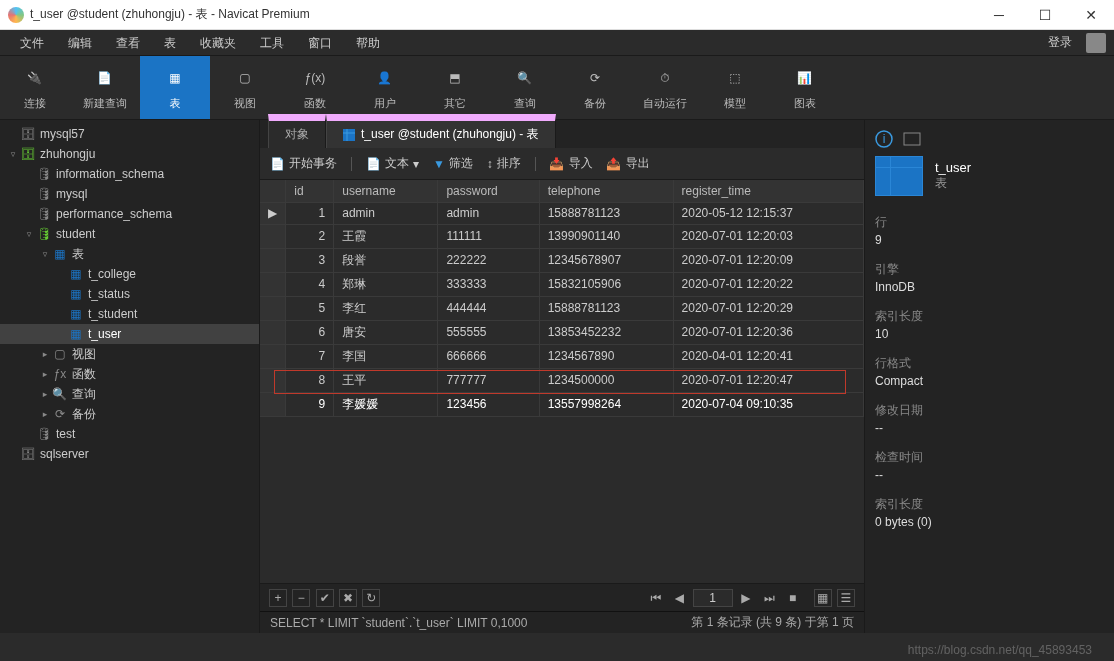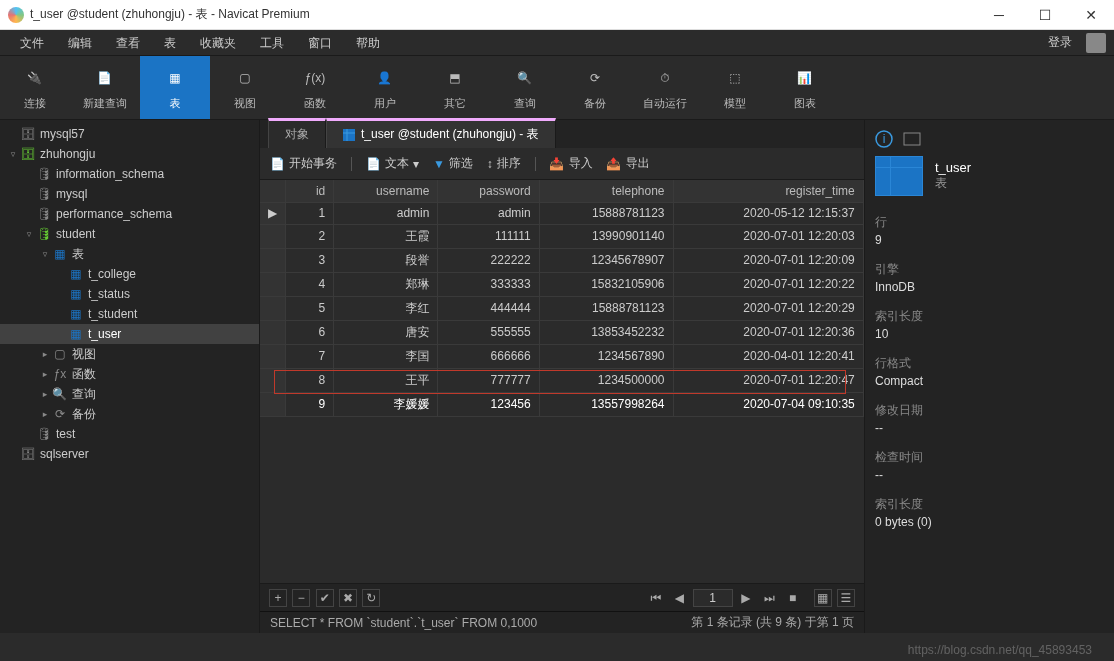--- a/index.html
+++ b/index.html
@@ -19,27 +19,27 @@
 .tool .ico { width:28px; height:28px; display:flex; align-items:center; justify-content:center; }
 .tool .lbl { font-size:11px; }
 .main { display:flex; height:513px; }
 .sidebar { width:260px; background:#232323; border-right:1px solid #1a1a1a; overflow:auto; padding-top:4px; }
 .tree-row { display:flex; align-items:center; height:20px; padding-right:4px; cursor:pointer; color:#ccc; white-space:nowrap; }
 .tree-row.sel { background:#414141; color:#fff; }
 .tree-row .tw { width:14px; text-align:center; color:#888; font-size:9px; }
 .tree-row .ic { width:16px; height:14px; margin-right:4px; display:flex; align-items:center; justify-content:center; }
 .center { flex:1; display:flex; flex-direction:column; background:#2b2b2b; }
 .tabs { height:28px; display:flex; align-items:flex-end; background:#232323; padding-left:8px; }
-.tab { padding:5px 16px; background:#2b2b2b; border-top:3px solid #f0abfc; border-right:1px solid #1a1a1a; border-left:1px solid #444; cursor:pointer; color:#aaa; display:flex; align-items:center; gap:6px; }
+.tab { padding:5px 16px; background:#2b2b2b; border-top:7px solid #f0abfc; border-right:1px solid #1a1a1a; border-left:1px solid #444; cursor:pointer; color:#aaa; display:flex; align-items:center; gap:6px; }
 .tab.active { background:#333; color:#fff; }
 .sub-toolbar { height:32px; display:flex; align-items:center; gap:14px; padding:0 10px; border-bottom:1px solid #1a1a1a; background:#2b2b2b; }
 .sub-btn { display:flex; align-items:center; gap:4px; cursor:pointer; color:#ccc; }
 .grid { flex:1; overflow:auto; background:#2b2b2b; position:relative; }
 table { border-collapse:collapse; width:100%; }
-th,td { text-align:right; padding:3px 8px; border-bottom:1px solid #3a3a3a; border-right:1px solid #3a3a3a; height:22px; color:#ccc; font-weight:normal; }
+th,td { text-align:left; padding:3px 8px; border-bottom:1px solid #3a3a3a; border-right:1px solid #3a3a3a; height:22px; color:#ccc; font-weight:normal; }
 th { background:#333; color:#bbb; }
 td.idcell { text-align:right; width:48px; }
 .rowmark { width:14px; background:#333; border-right:1px solid #3a3a3a; }
 tr.last td { color:#fff; }
 tr.last::after { content:""; position:absolute; left:14px; width:calc(100% - 34px); height:22px; border:1px solid #c0392b; pointer-events:none; margin-top:-22px; }
 .grid-footer { height:28px; border-top:1px solid #1a1a1a; display:flex; align-items:center; padding:0 8px; gap:10px; background:#232323; color:#aaa; }
 .grid-footer .spacer { flex:1; }
 .grid-footer .btns span { display:inline-flex; width:18px; height:18px; align-items:center; justify-content:center; cursor:pointer; margin:0 1px; border:1px solid #444; }
 .grid-footer .pager span { display:inline-flex; width:20px; height:18px; align-items:center; justify-content:center; cursor:pointer; }
 .grid-footer input { width:40px; background:#2b2b2b; border:1px solid #444; color:#ccc; text-align:center; height:18px; }
@@ -356,21 +356,21 @@
         <span>▶</span>
         <span>⏭</span>
         <span>■</span>
       </div>
       <div class="btns">
         <span>▦</span>
         <span>☰</span>
       </div>
     </div>
     <div class="statusbar">
-      <span>SELECT * FROM `student`.`t_user` FROM 0,1000</span>
+      <span>SELECT * LIMIT `student`.`t_user` LIMIT 0,1000</span>
       <div class="spacer"></div>
       <span>第 1 条记录 (共 9 条) 于第 1 页</span>
     </div>
   </div>
 
   <div class="props">
     <div class="props-head">
       <svg class="pico">
           <circle cx="9" cy="9" r="8" fill="none" stroke="#3a9ae0" stroke-width="1.5"></circle>
           <text x="9" y="13" text-anchor="middle" fill="#3a9ae0" font-size="11">i</text>

